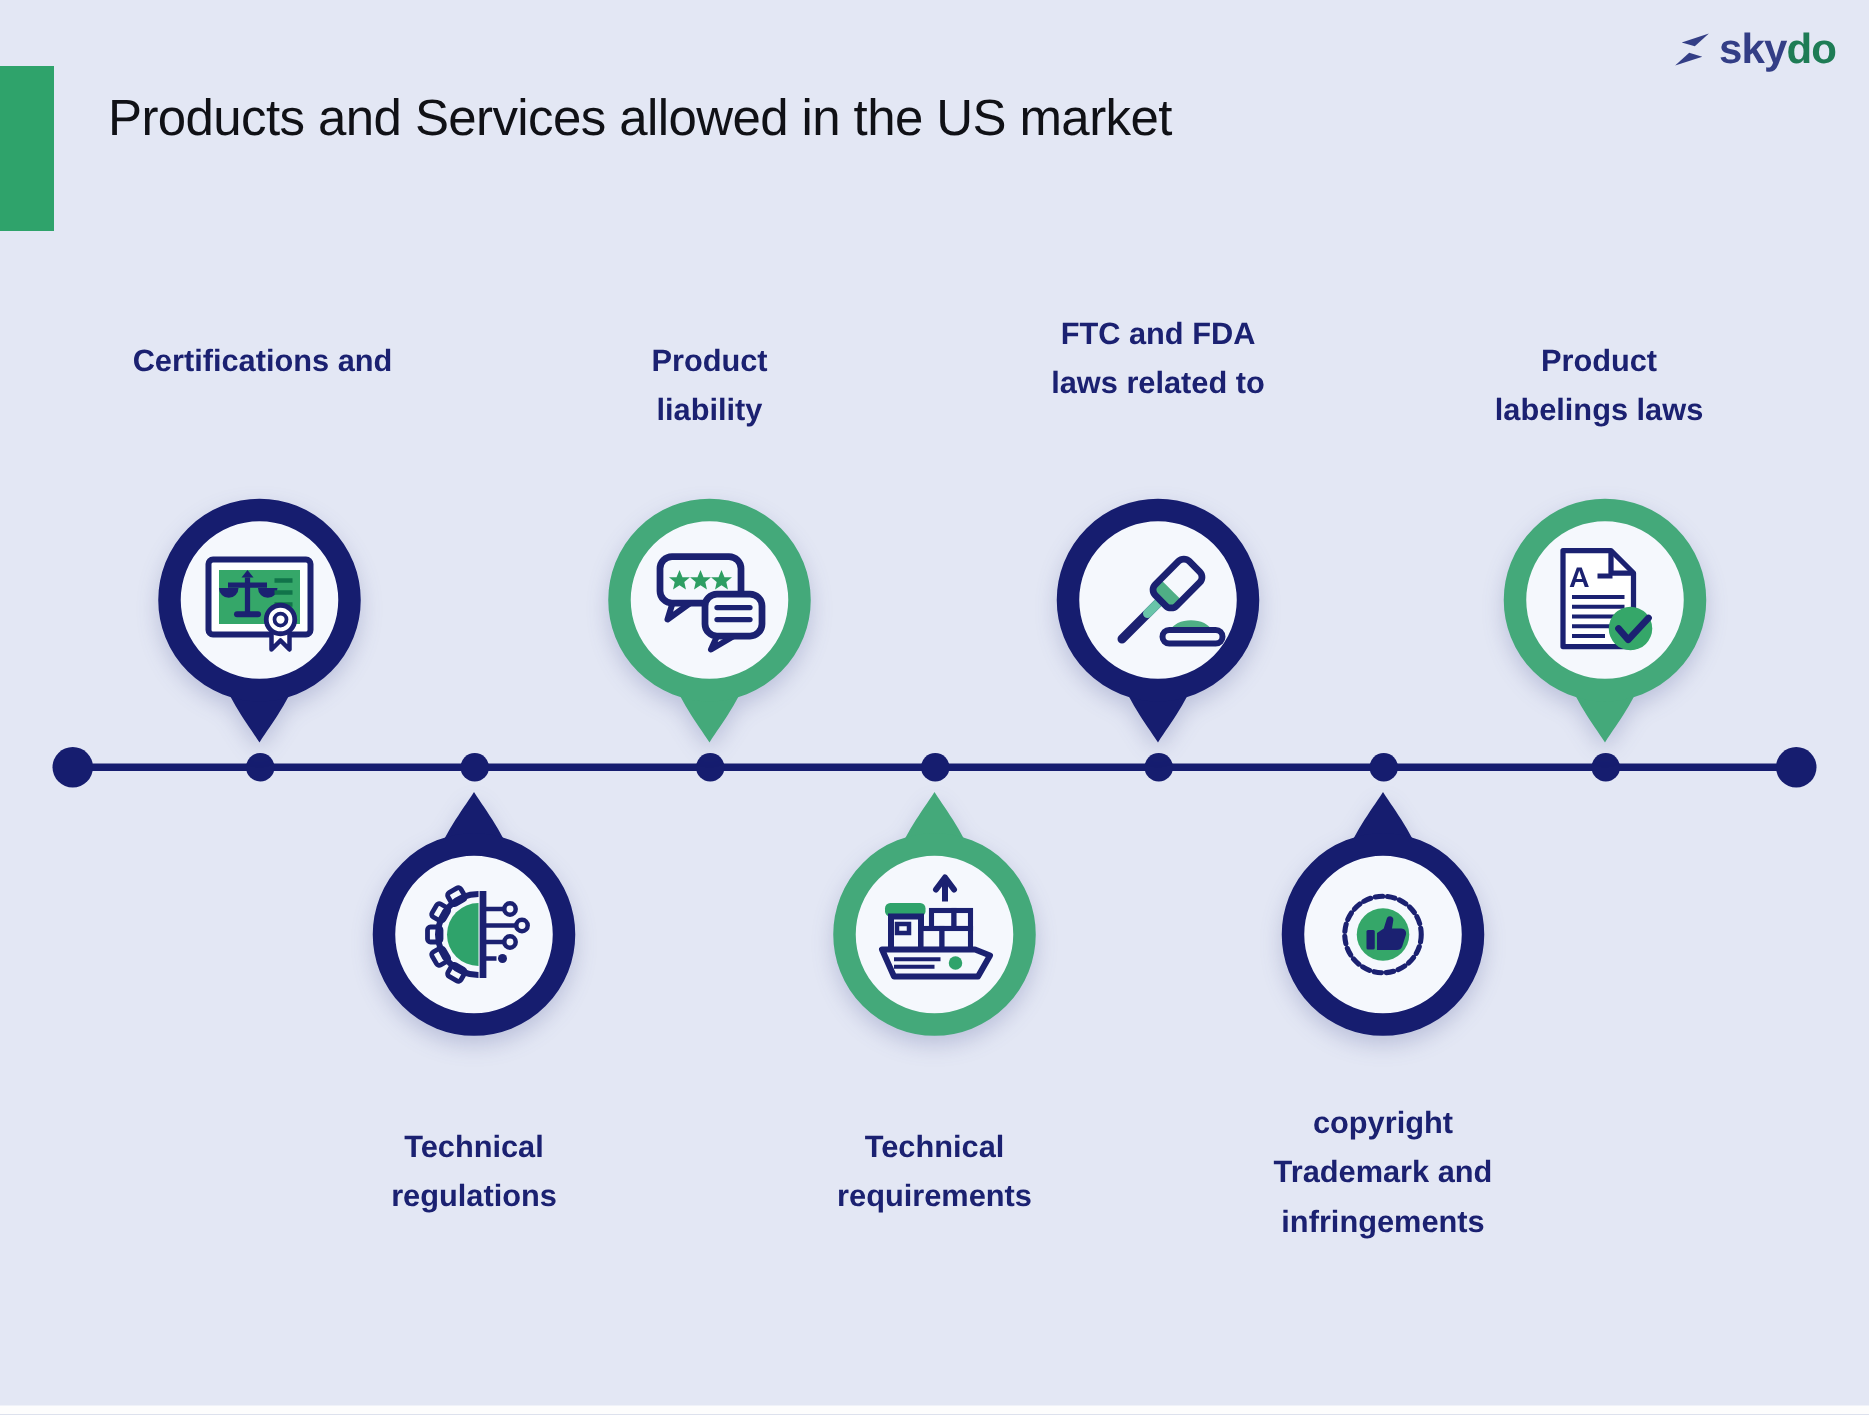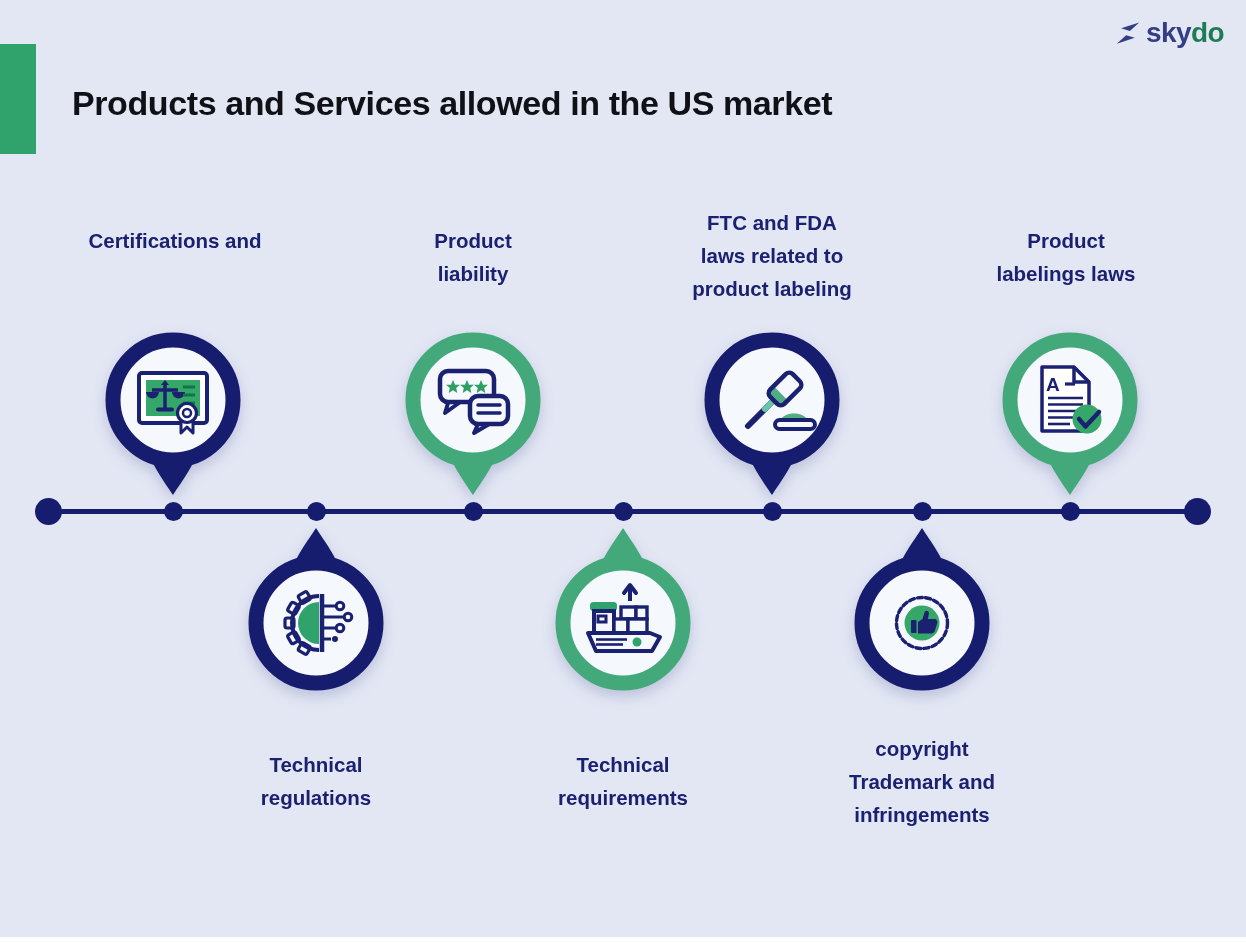--- a/index.html
+++ b/index.html
@@ -5,22 +5,22 @@
   html,body{margin:0;padding:0;}
   body{font-family:"Liberation Sans",sans-serif;background:#c9cede;}
   #canvas{
     position:relative;width:1246px;height:943px;overflow:hidden;
     background:#E3E7F4;
   }
   
   .accent-bar{position:absolute;left:0;top:44px;width:36px;height:110px;background:#2FA36B;}
   
   .page-title{
-    position:absolute;left:72px;top:84px;margin:0;
-    font-size:34px;font-weight:700;letter-spacing:-0.4px;color:#101116;
+    position:absolute;left:72px;top:60px;margin:0;
+    font-size:34px;font-weight:400;letter-spacing:-0.4px;color:#101116;
   }
   
   .logo{position:absolute;top:18px;right:22px;display:flex;align-items:center;gap:3px;}
   .logo-text{font-size:28px;font-weight:700;letter-spacing:-0.6px;line-height:1;}
   .logo-sky{color:#333E86;}
   .logo-do{color:#1E7C55;}
   
   .tl-line{position:absolute;left:44px;top:509px;width:1152px;height:5px;background:#161D6F;border-radius:3px;}
   .dot{position:absolute;background:#161D6F;border-radius:50%;}
   .dot.small{width:19px;height:19px;top:502px;}
@@ -211,21 +211,20 @@
   </div>
 
   <div class="label" style="left:473px;top:224px">
     <span>Product</span>
     <span>liability</span>
   </div>
 
   <div class="label" style="left:772px;top:206px">
     <span>FTC and FDA</span>
     <span>laws related to</span>
-    <span>product labeling</span>
   </div>
 
   <div class="label" style="left:1066px;top:224px">
     <span>Product</span>
     <span>labelings laws</span>
   </div>
 
   <div class="label" style="left:316px;top:748px">
     <span>Technical</span>
     <span>regulations</span>

